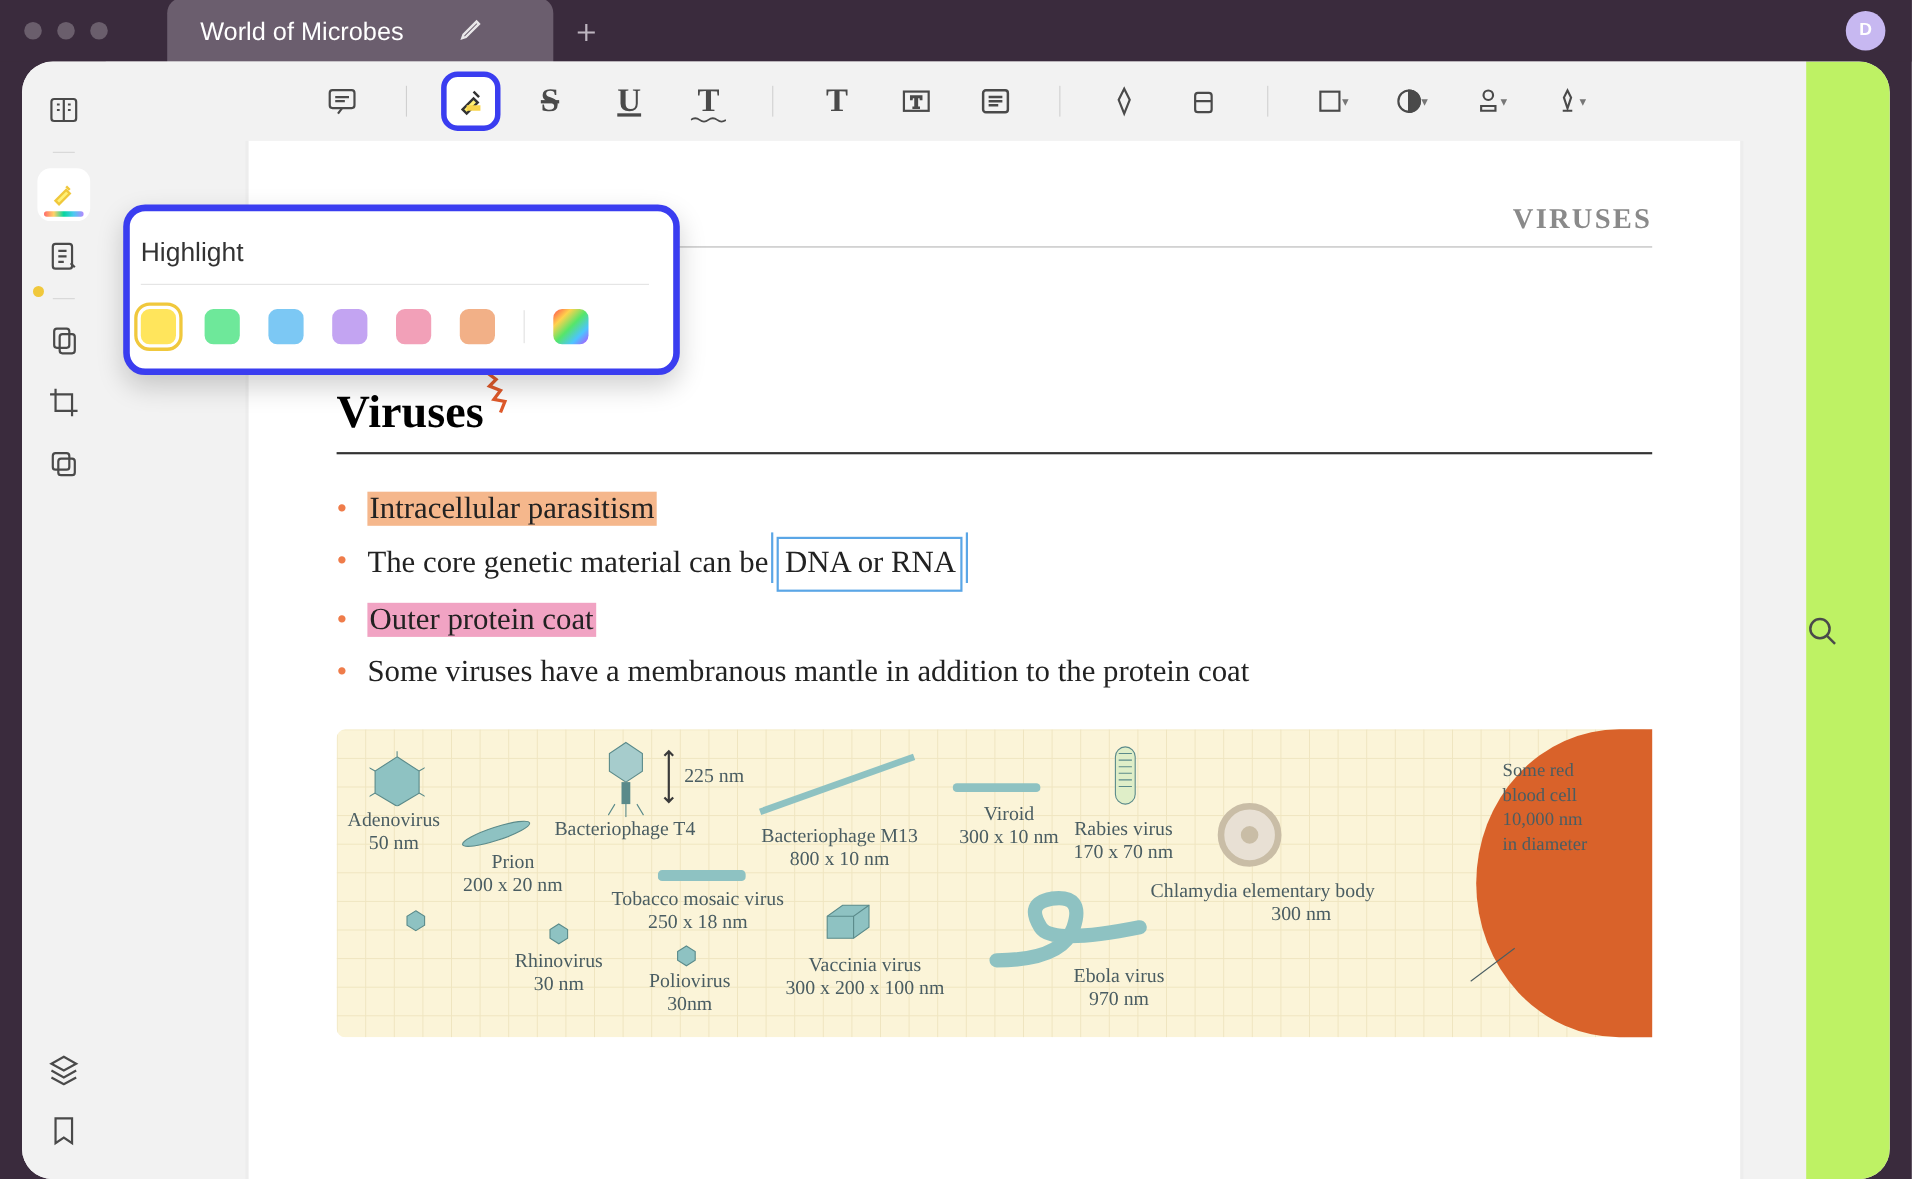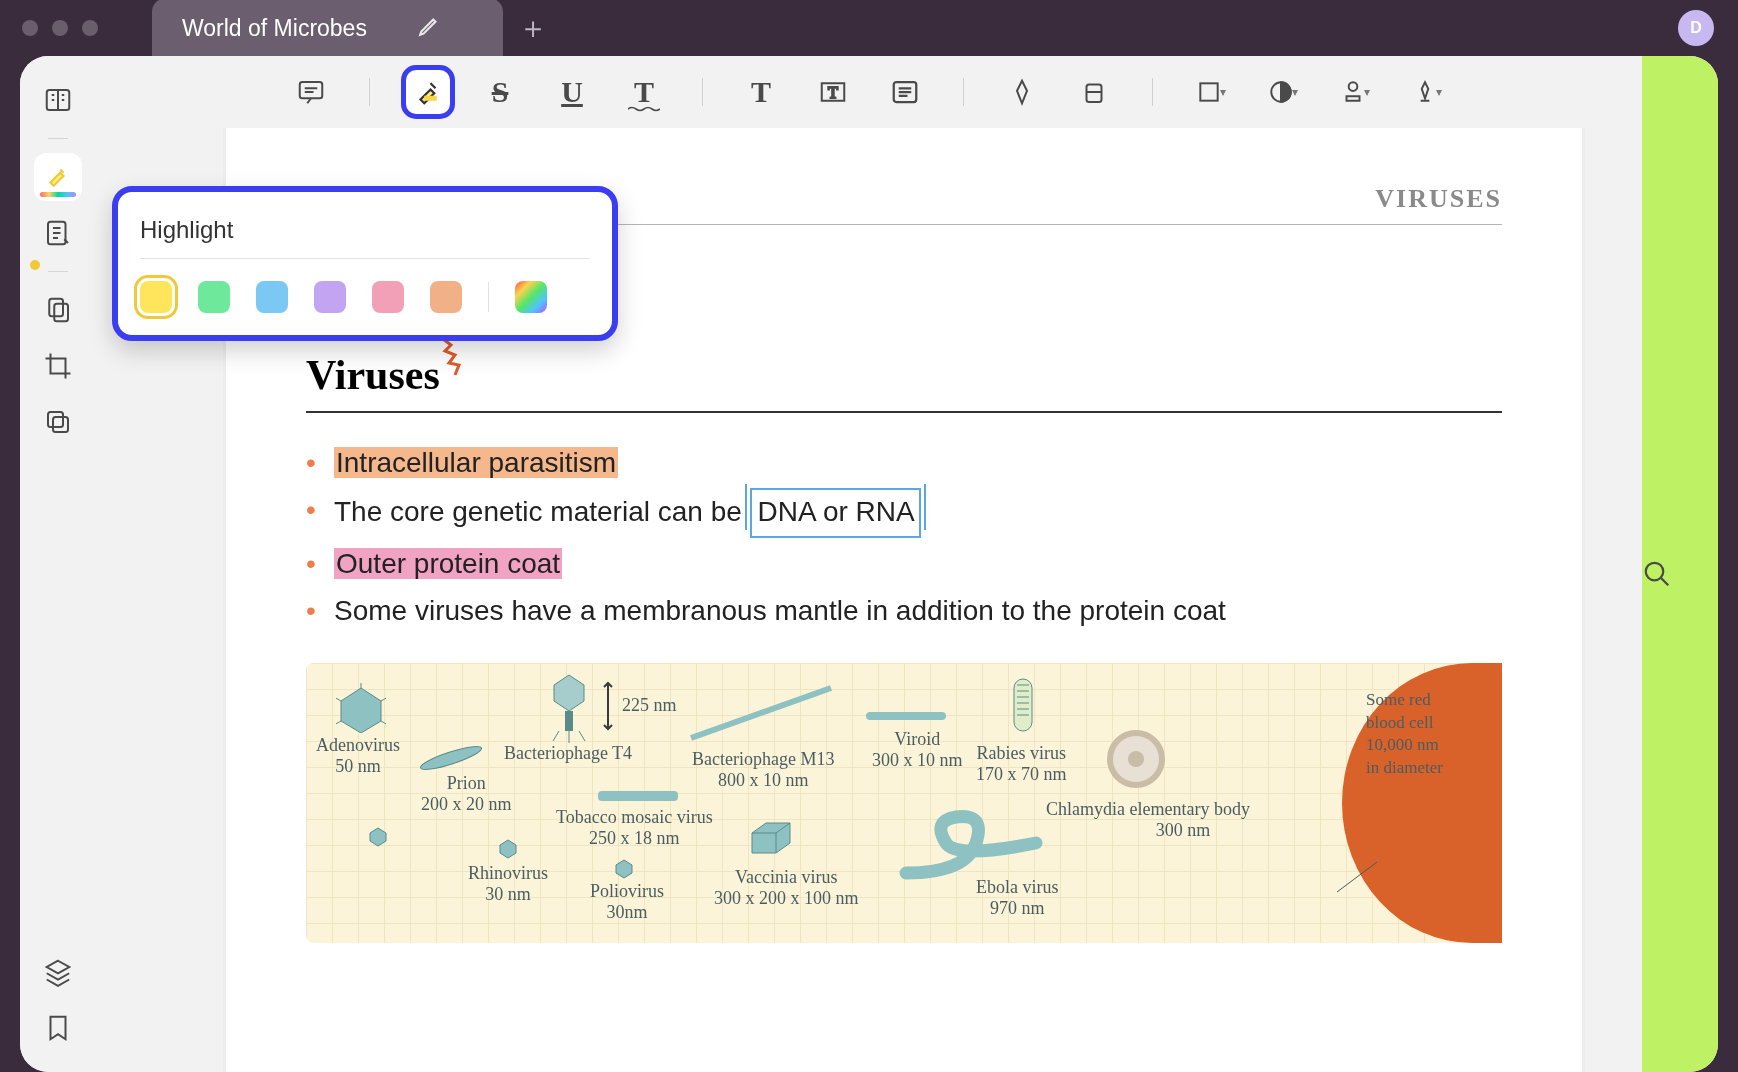--- a/index.html
+++ b/index.html
@@ -129,40 +129,40 @@
   font-weight: 600;
 }
 .doc-hr { border: none; border-top: 1px solid #b5b5b5; margin-top: 10px; }
 .doc-title {
   font-family: Georgia, "Times New Roman", serif;
   font-size: 42px; font-weight: 700;
   margin-top: 70px; position: relative; display: inline-block;
 }
 .title-scribble { color:#e05a2b; position:absolute; right:-50px; top:-34px; }
 .title-hr { border:none; border-top: 2px solid #333; margin-top: 12px; }
-.bullets { margin-top: 28px; font-family: Liberation Sans, sans-serif; font-size: 28px; line-height: 1.55; color: #222; }
+.bullets { margin-top: 28px; font-family: Liberation Serif, serif; font-size: 28px; line-height: 1.55; color: #222; }
 .bullets li { list-style: none; position: relative; padding-left: 28px; margin-bottom: 4px;}
 .bullets li::before { content: "•"; position: absolute; left: 0; color: #ef7c4a; }
 .hl-orange { background: #f5b78c; padding: 0 2px; }
 .hl-pink { background: #f1a3c3; padding: 0 2px; }
 .blue-box { border: 2px solid #5aa6e6; padding: 0 4px 2px 6px; display:inline-block; position: relative;}
 .blue-box::before, .blue-box::after {
   content:""; position:absolute; background:#5aa6e6; width:2px; height: 46px; top:-6px;
 }
 .blue-box::before{ left:-7px; } .blue-box::after{ right:-7px; }
 
 
 .popover {
   position: absolute; left: 92px; top: 130px;
   width: 506px; background: #fff;
   border: 6px solid #3a3df0;
   border-radius: 20px;
   box-shadow: 0 10px 24px rgba(0,0,0,.18);
   z-index: 50;
-  padding: 24px 22px 22px 22px;
+  padding: 24px 22px 22px 10px;
 }
 .popover h3 { font-size: 24px; font-weight: 500; color:#333; padding-bottom: 14px; border-bottom: 1px solid #e3e3e3; }
 .swatches { display:flex; gap: 26px; margin-top: 22px; align-items:center;}
 .swatch { width: 32px; height: 32px; border-radius: 8px; }
 .swatch.selected { outline: 3px solid #f0c83c; outline-offset: 3px; }
 .sw-yellow{background:#ffe55c;} .sw-green{background:#6ee89a;} .sw-blue{background:#7cc8f4;}
 .sw-purple{background:#c3a4f2;} .sw-pink{background:#f2a0b8;} .sw-orange{background:#f2b087;}
 .sw-rainbow{background:linear-gradient(135deg,#ff4d4d,#ffd24d,#55e66a,#4dc4ff,#b84dff);}
 .sw-divider{ width:1px; height:30px; background:#e0e0e0; }
 

